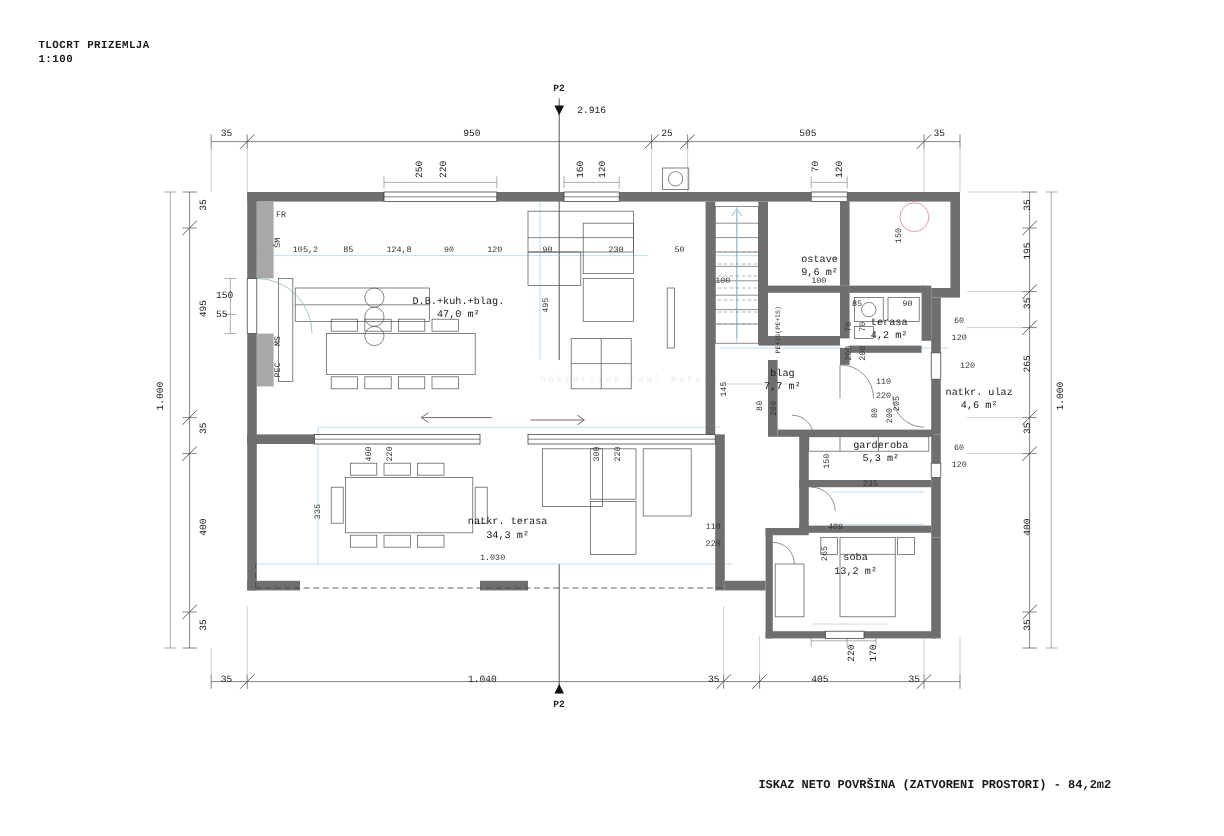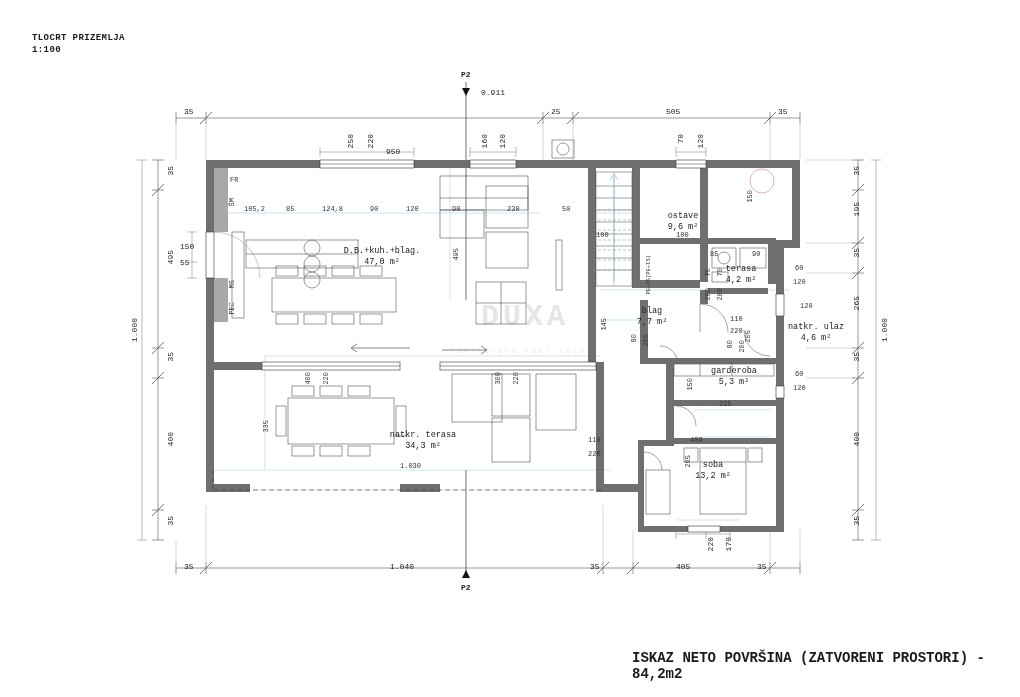--- a/index.html
+++ b/index.html
@@ -12,42 +12,41 @@
     position:relative;
   }
   #sheet{position:absolute;left:0;top:0;width:1020px;height:635px;font-family:Liberation Mono, monospace;}
   .abs{position:absolute;}
   .ttl{font-size:9px;font-weight:bold;letter-spacing:.4px;line-height:12px;}
   .dim{font-size:8px;color:#222;}
   .dimv{font-size:8px;color:#222;writing-mode:vertical-rl;transform:rotate(180deg);}
   .room{font-size:8.5px;text-align:center;line-height:11px;}
   .tiny{font-size:7px;color:#333;}
   .tinyv{font-size:7px;color:#333;writing-mode:vertical-rl;transform:rotate(180deg);}
-  .foot{font-size:14px;font-weight:bold;}
+  .foot{font-size:10px;font-weight:bold;}
   .wm{
     position:absolute;left:395px;top:300px;width:260px;
     font-size:30px;font-weight:bold;color:#e6e6e6;letter-spacing:4px;
     text-align:center;line-height:34px;
     user-select:none;
   }
   .wm small{display:block;font-size:8px;letter-spacing:2px;font-weight:normal;color:#ececec;}
   svg{display:block;}
 </style>
 </head>
 <body>
 
 <div id="sheet">
 
   <div class="abs ttl" style="left:32px;top:32px;">
     <div>TLOCRT PRIZEMLJA</div>
     <div>1:100</div>
   </div>
 
   <div class="wm">
-    <span>DUXA</span>
     <small>nekretnine real estate</small>
   </div>
 
   <svg width="1020" height="697" class="abs" style="left:0;top:0;">
     <defs>
       <pattern id="hatch" width="4" height="4" patternTransform="rotate(45)" patternUnits="userSpaceOnUse">
         <line x1="0" y1="0" x2="0" y2="4" stroke="#8c8c8c" stroke-width="1"></line>
       </pattern>
     </defs>
 
@@ -405,25 +404,25 @@
       <line x1="352" y1="348" x2="410" y2="348"></line>
       <polyline points="357,344 351,348 357,352"></polyline>
       <line x1="442" y1="350" x2="486" y2="350"></line>
       <polyline points="481,346 487,350 481,354"></polyline>
     </g>
 
     <line x1="630" y1="646" x2="990" y2="646" stroke="#ffffff" stroke-width="0"></line>
   </svg>
 
   <div class="abs dim" style="left:184px;top:107px;">35</div>
-  <div class="abs dim" style="left:386px;top:107px;margin-top:40px;">950</div>
+  <div class="abs dim" style="left:386px;top:107px;">950</div>
   <div class="abs dim" style="left:551px;top:107px;">25</div>
   <div class="abs dim" style="left:666px;top:107px;">505</div>
   <div class="abs dim" style="left:778px;top:107px;">35</div>
-  <div class="abs dim" style="left:481px;top:88px;">0.911</div>
+  <div class="abs dim" style="left:481px;top:88px;">2.916</div>
   <div class="abs dim" style="left:461px;top:70px;font-weight:bold;">P2</div>
   <div class="abs dim" style="left:461px;top:583px;font-weight:bold;">P2</div>
 
   <div class="abs dimv" style="left:346px;top:134px;">250</div>
   <div class="abs dimv" style="left:366px;top:134px;">220</div>
   <div class="abs dimv" style="left:480px;top:134px;">160</div>
   <div class="abs dimv" style="left:498px;top:134px;">120</div>
   <div class="abs dimv" style="left:676px;top:134px;">70</div>
   <div class="abs dimv" style="left:696px;top:134px;">120</div>
 

